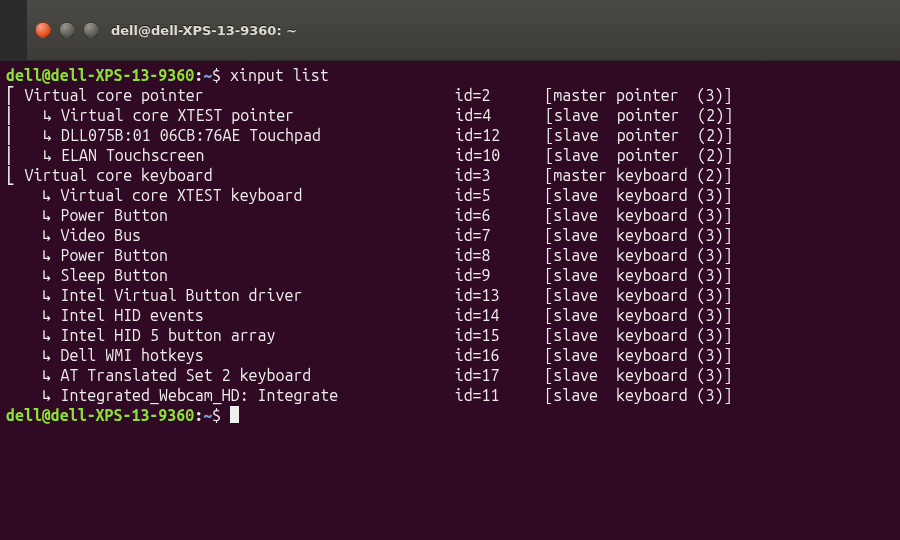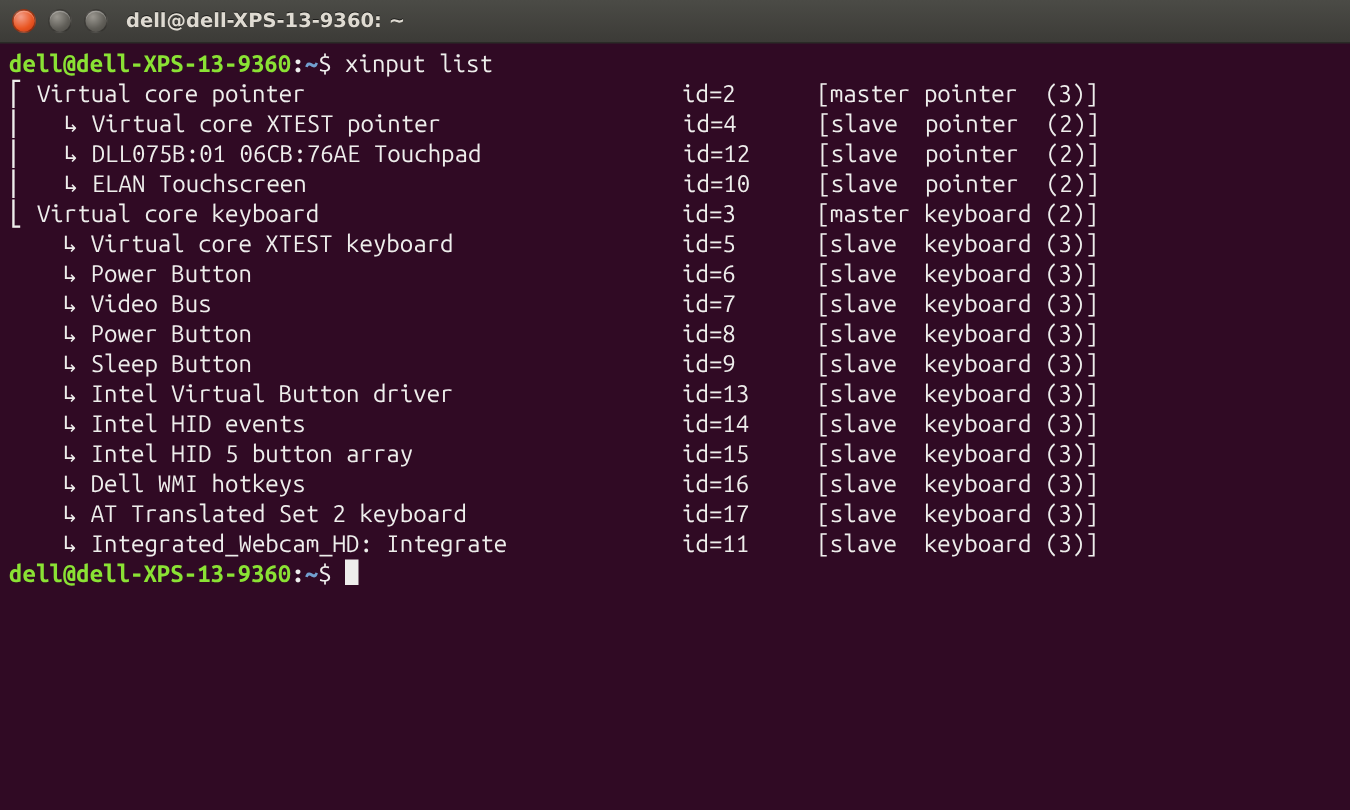--- a/index.html
+++ b/index.html
@@ -16,23 +16,24 @@
     height: 540px;
     display: flex;
     flex-direction: column;
     box-shadow: 0 0 0 1px #3a3a3a;
   }
   .titlebar {
     height: 28px;
     background: linear-gradient(to bottom, #4b4b46 0%, #3c3b37 100%);
     display: flex;
     align-items: center;
-    padding: 0 8px;
+    padding: 16px 8px;
     gap: 8px;
     border-bottom: 1px solid #2a2a26;
+    margin-left: 27px;
   }
   .win-btn {
     width: 14px;
     height: 14px;
     border-radius: 50%;
     display: inline-block;
     border: 1px solid rgba(0,0,0,0.35);
     box-shadow: inset 0 1px 0 rgba(255,255,255,0.25);
   }
   .win-close   { background: radial-gradient(circle at 35% 30%, #f39f8a, #e95420 60%, #c0391a); }

